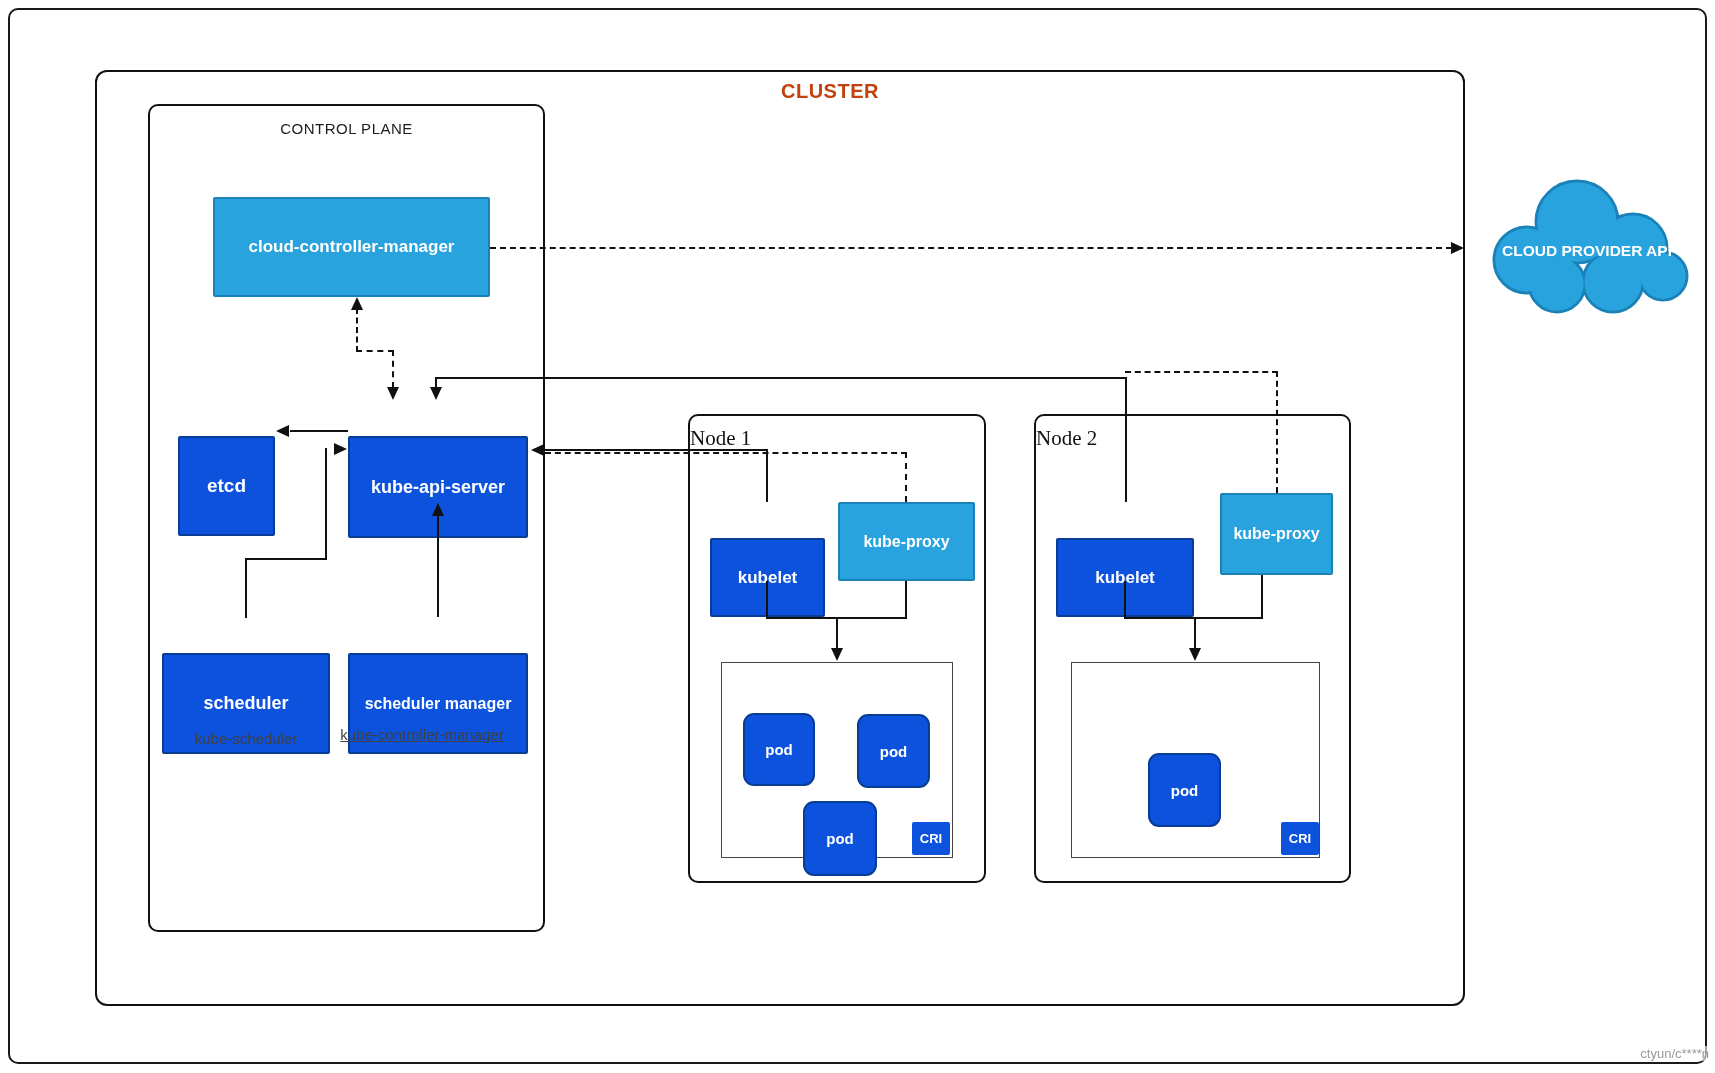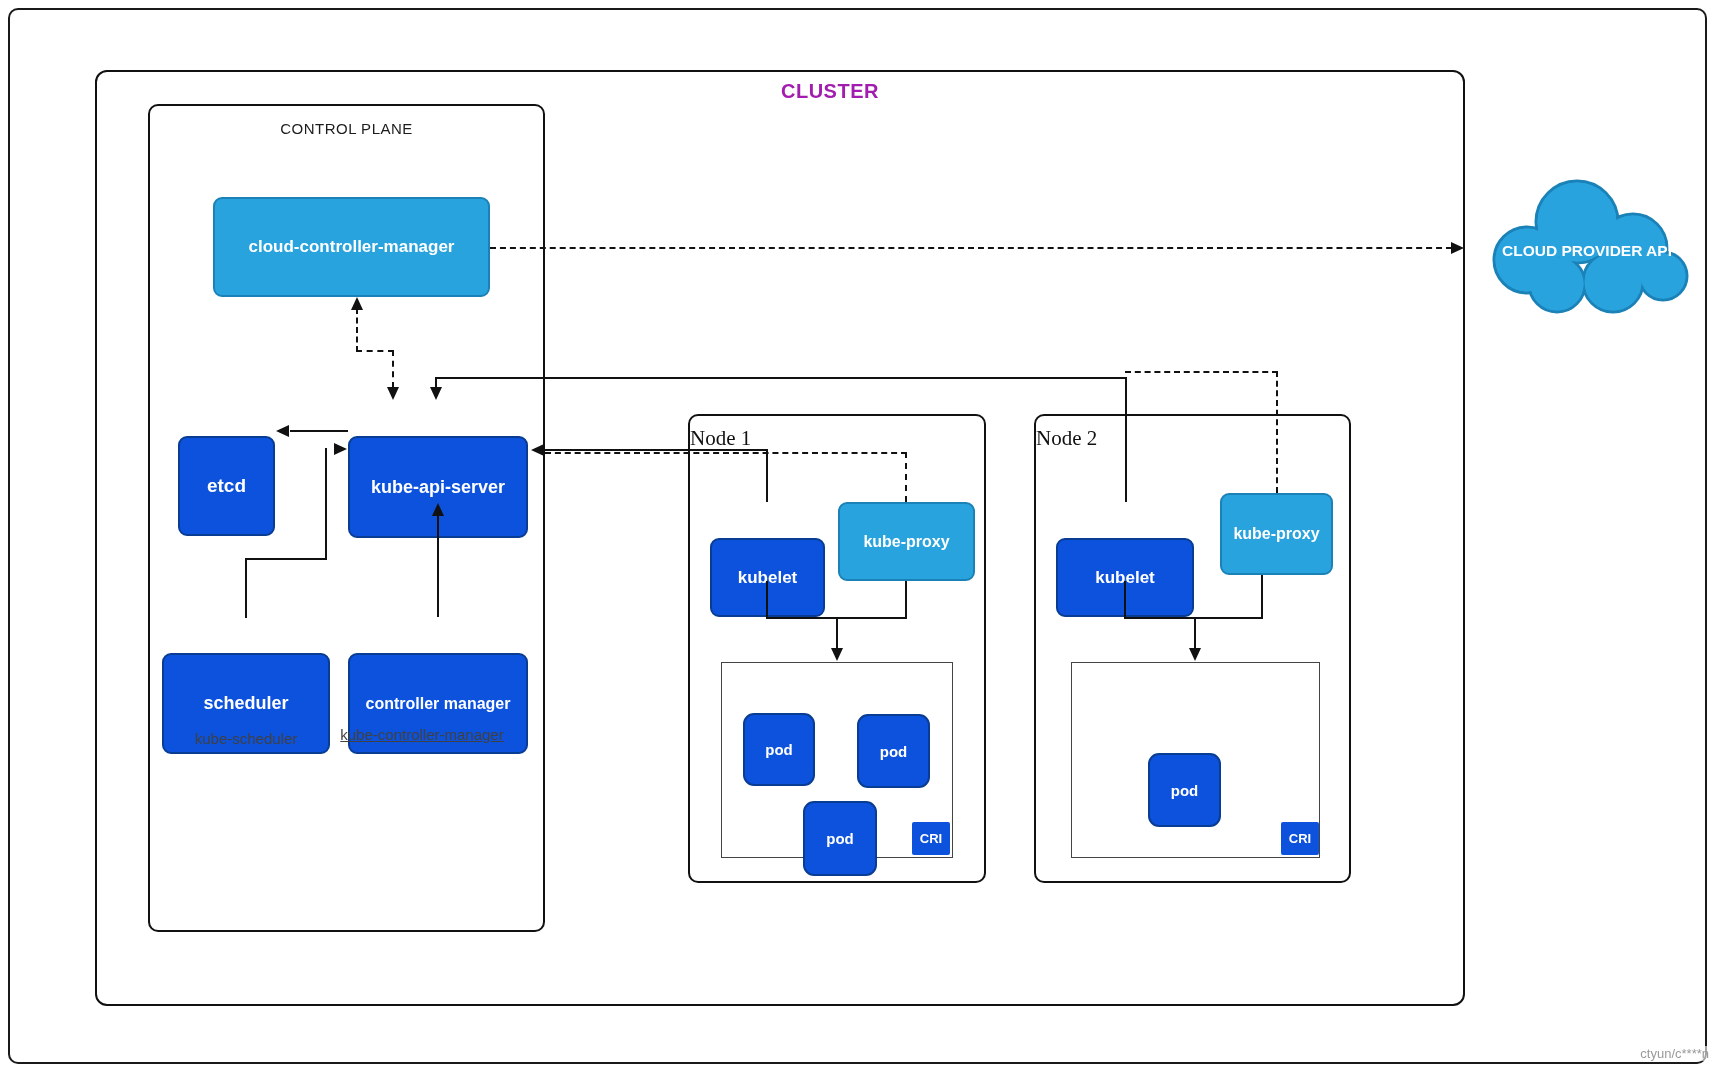--- a/index.html
+++ b/index.html
@@ -13,28 +13,28 @@
   body{
     font-family:"Liberation Sans", sans-serif;
     background:#ffffff;
     width:1715px;height:1073px;
     position:relative;overflow:hidden;
   }
   .abs{position:absolute;}
   
   .page-frame{left:8px;top:8px;width:1699px;height:1056px;border:2px solid #1a1a1a;border-radius:10px;}
   .cluster-box{left:95px;top:70px;width:1370px;height:936px;border:2px solid var(--line);border-radius:12px;}
-  .cluster-title{left:700px;top:80px;width:260px;text-align:center;font-size:20px;font-weight:bold;color:#a21caf;letter-spacing:.5px;}
+  .cluster-title{left:700px;top:80px;width:260px;text-align:center;font-size:20px;font-weight:bold;color:#c2410c;letter-spacing:.5px;}
   .cp-box{left:148px;top:104px;width:397px;height:828px;border:2px solid var(--line);border-radius:10px;}
   .cp-title{left:148px;top:120px;width:397px;text-align:center;font-size:15px;color:#1c1c1c;letter-spacing:.5px;}
   .node-box{border:2px solid var(--line);border-radius:10px;background:transparent;}
   .node-title{position:absolute;top:10px;left:0;width:100%;text-align:left;font-family:"Liberation Serif",serif;font-size:21px;color:#111;}
   .pods-box{border:1.5px solid #444;background:#fff;}
   
-  .comp{display:flex;align-items:center;justify-content:center;color:#fff;font-weight:bold;text-align:center;border-radius:9px;}
+  .comp{display:flex;align-items:center;justify-content:center;color:#fff;font-weight:bold;text-align:center;border-radius:2px;}
   .comp.dark{background:var(--dark-blue);border:2px solid var(--dark-blue-border);margin-top:36px;}
   .comp.light{background:var(--light-blue);border:2px solid var(--light-blue-border);}
   .sub-label{font-size:15px;color:#404040;text-align:center;}
   
   .ln{background:var(--line);}
   .dash-h{height:0 !important;border-top:2px dashed var(--line);background:transparent;}
   .dash-v{width:0 !important;border-left:2px dashed var(--line);background:transparent;}
   
   .ah{width:0;height:0;}
   .ah-up{border-left:6px solid transparent;border-right:6px solid transparent;border-bottom:13px solid var(--line);}
@@ -53,21 +53,21 @@
 <div class="abs cluster-box"></div>
 <div class="abs cluster-title">CLUSTER</div>
 
 <div class="abs cp-box"></div>
 <div class="abs cp-title">CONTROL PLANE</div>
 
 <div class="abs comp light" style="left:213px;top:197px;width:277px;height:100px;font-size:17px;">cloud-controller-manager</div>
 <div class="abs comp dark" style="left:178px;top:400px;width:97px;height:100px;font-size:19px;">etcd</div>
 <div class="abs comp dark" style="left:348px;top:400px;width:180px;height:102px;font-size:18px;">kube-api-server</div>
 <div class="abs comp dark" style="left:162px;top:617px;width:168px;height:101px;font-size:18px;">scheduler</div>
-<div class="abs comp dark" style="left:348px;top:617px;width:180px;height:101px;font-size:16px;">controller manager</div>
+<div class="abs comp dark" style="left:348px;top:617px;width:180px;height:101px;font-size:16px;">scheduler manager</div>
 <div class="abs sub-label" style="left:162px;top:730px;width:168px;">kube-scheduler</div>
 <div class="abs sub-label" style="left:292px;top:726px;width:260px;text-decoration:underline;">kube-controller-manager</div>
 
 <div class="abs node-box" style="left:688px;top:414px;width:298px;height:469px;">
   <div class="node-title">Node 1</div>
 </div>
 <div class="abs comp dark" style="left:710px;top:502px;width:115px;height:79px;font-size:17px;">kubelet</div>
 <div class="abs comp light" style="left:838px;top:502px;width:137px;height:79px;font-size:16px;">kube-proxy</div>
 <div class="abs pods-box" style="left:721px;top:662px;width:232px;height:196px;"></div>
 <div class="abs comp dark" style="left:743px;top:677px;width:72px;height:73px;font-size:15px;border-radius:11px;">pod</div>

